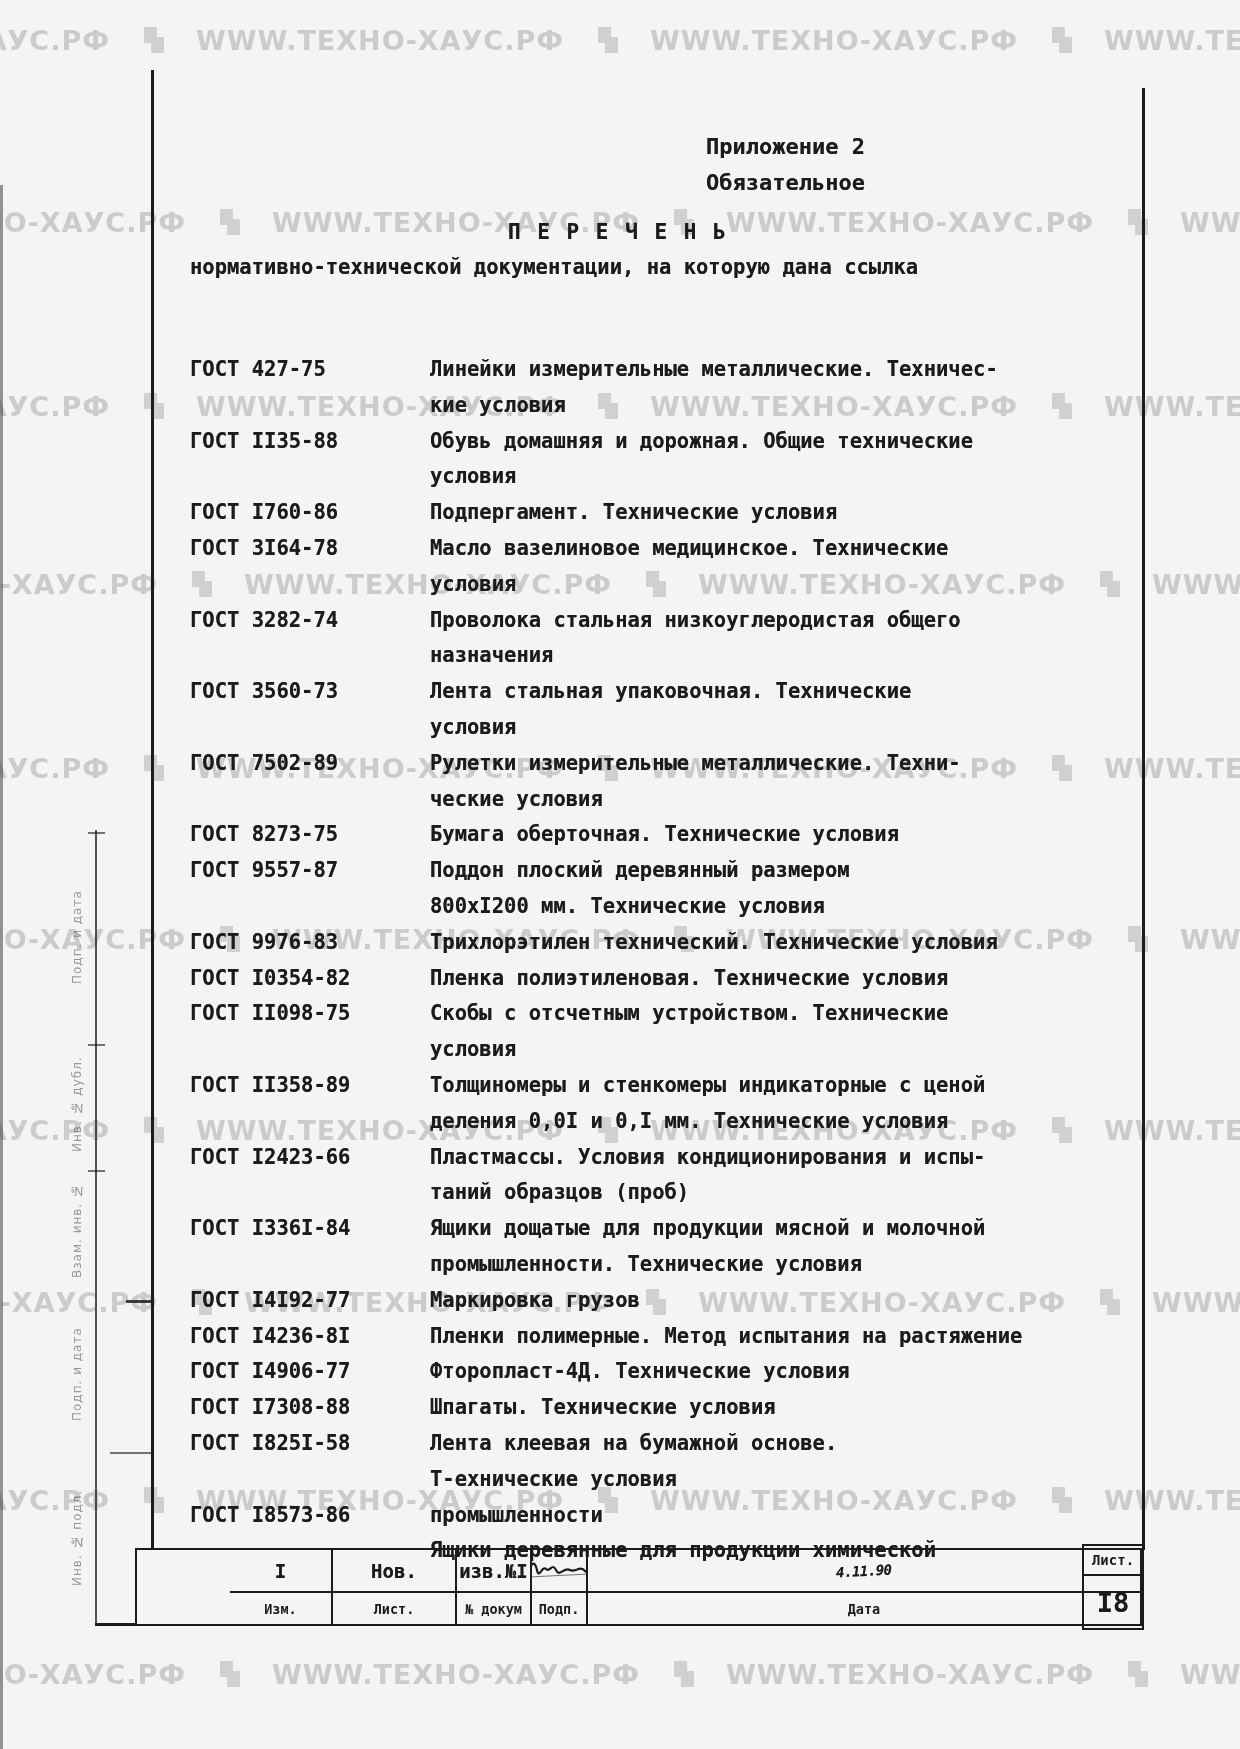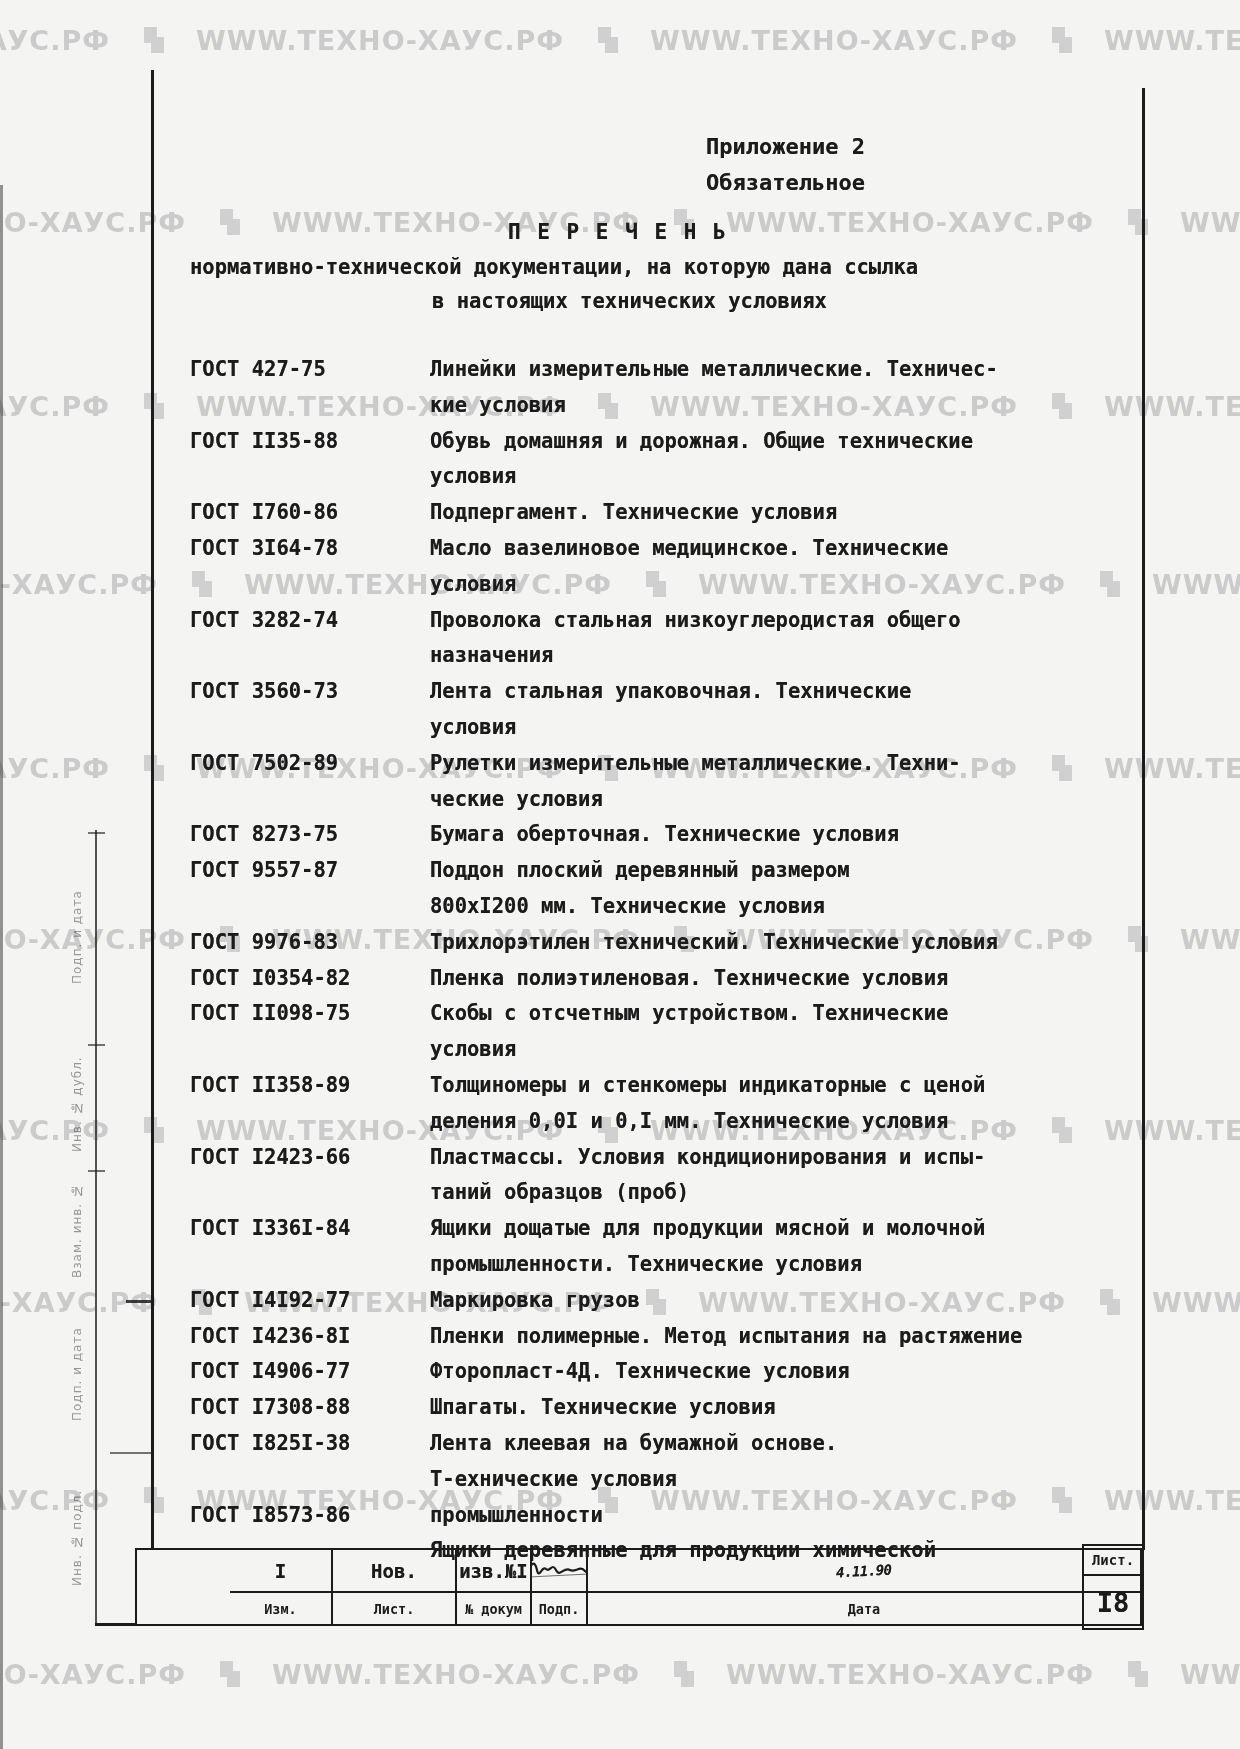--- a/index.html
+++ b/index.html
@@ -245,21 +245,20 @@
       <div class="margin-field" style="top: 1046px; height: 116px;">Инв. № дубл.</div>
       <div class="margin-field" style="top: 1172px; height: 118px;">Взам. инв. №</div>
       <div class="margin-field" style="top: 1300px; height: 148px;">Подп. и дата</div>
       <div class="margin-field" style="top: 1458px; height: 160px;">Инв. № подл.</div>
     </div>
 
   <div class="tw appendix" style="left:706px;top:110px">Приложение 2</div>
   <div class="tw appendix" style="left:706px;top:146px">Обязательное</div>
   <div class="tw doc-title" style="left:508px;top:220px">П Е Р Е Ч Е Н Ь</div>
   <div class="tw subtitle" style="left:190px;top:255px">нормативно-технической документации, на которую дана ссылка</div>
-  <div class="tw subtitle" style="left:432px;top:289px">в настоящих технических условиях</div>
 
   <div id="gost-list">
       <div class="gost-entry">
         <div class="gost-num">ГОСТ 427-75</div>
         <div class="gost-desc">
           <div class="gost-line">Линейки измерительные металлические. Техничес-</div>
           <div class="gost-line">кие условия</div>
         </div>
       </div>
       <div class="gost-entry">
@@ -374,21 +373,21 @@
           <div class="gost-line">Фторопласт-4Д. Технические условия</div>
         </div>
       </div>
       <div class="gost-entry">
         <div class="gost-num">ГОСТ I7308-88</div>
         <div class="gost-desc">
           <div class="gost-line">Шпагаты. Технические условия</div>
         </div>
       </div>
       <div class="gost-entry">
-        <div class="gost-num">ГОСТ I825I-38</div>
+        <div class="gost-num">ГОСТ I825I-58</div>
         <div class="gost-desc">
           <div class="gost-line">Лента клеевая на бумажной основе.</div>
           <div class="gost-line">Т-ехнические условия</div>
         </div>
       </div>
       <div class="gost-entry">
         <div class="gost-num">ГОСТ I8573-86</div>
         <div class="gost-desc">
           <div class="gost-line">промышленности</div>
           <div class="gost-line">Ящики деревянные для продукции химической</div>

